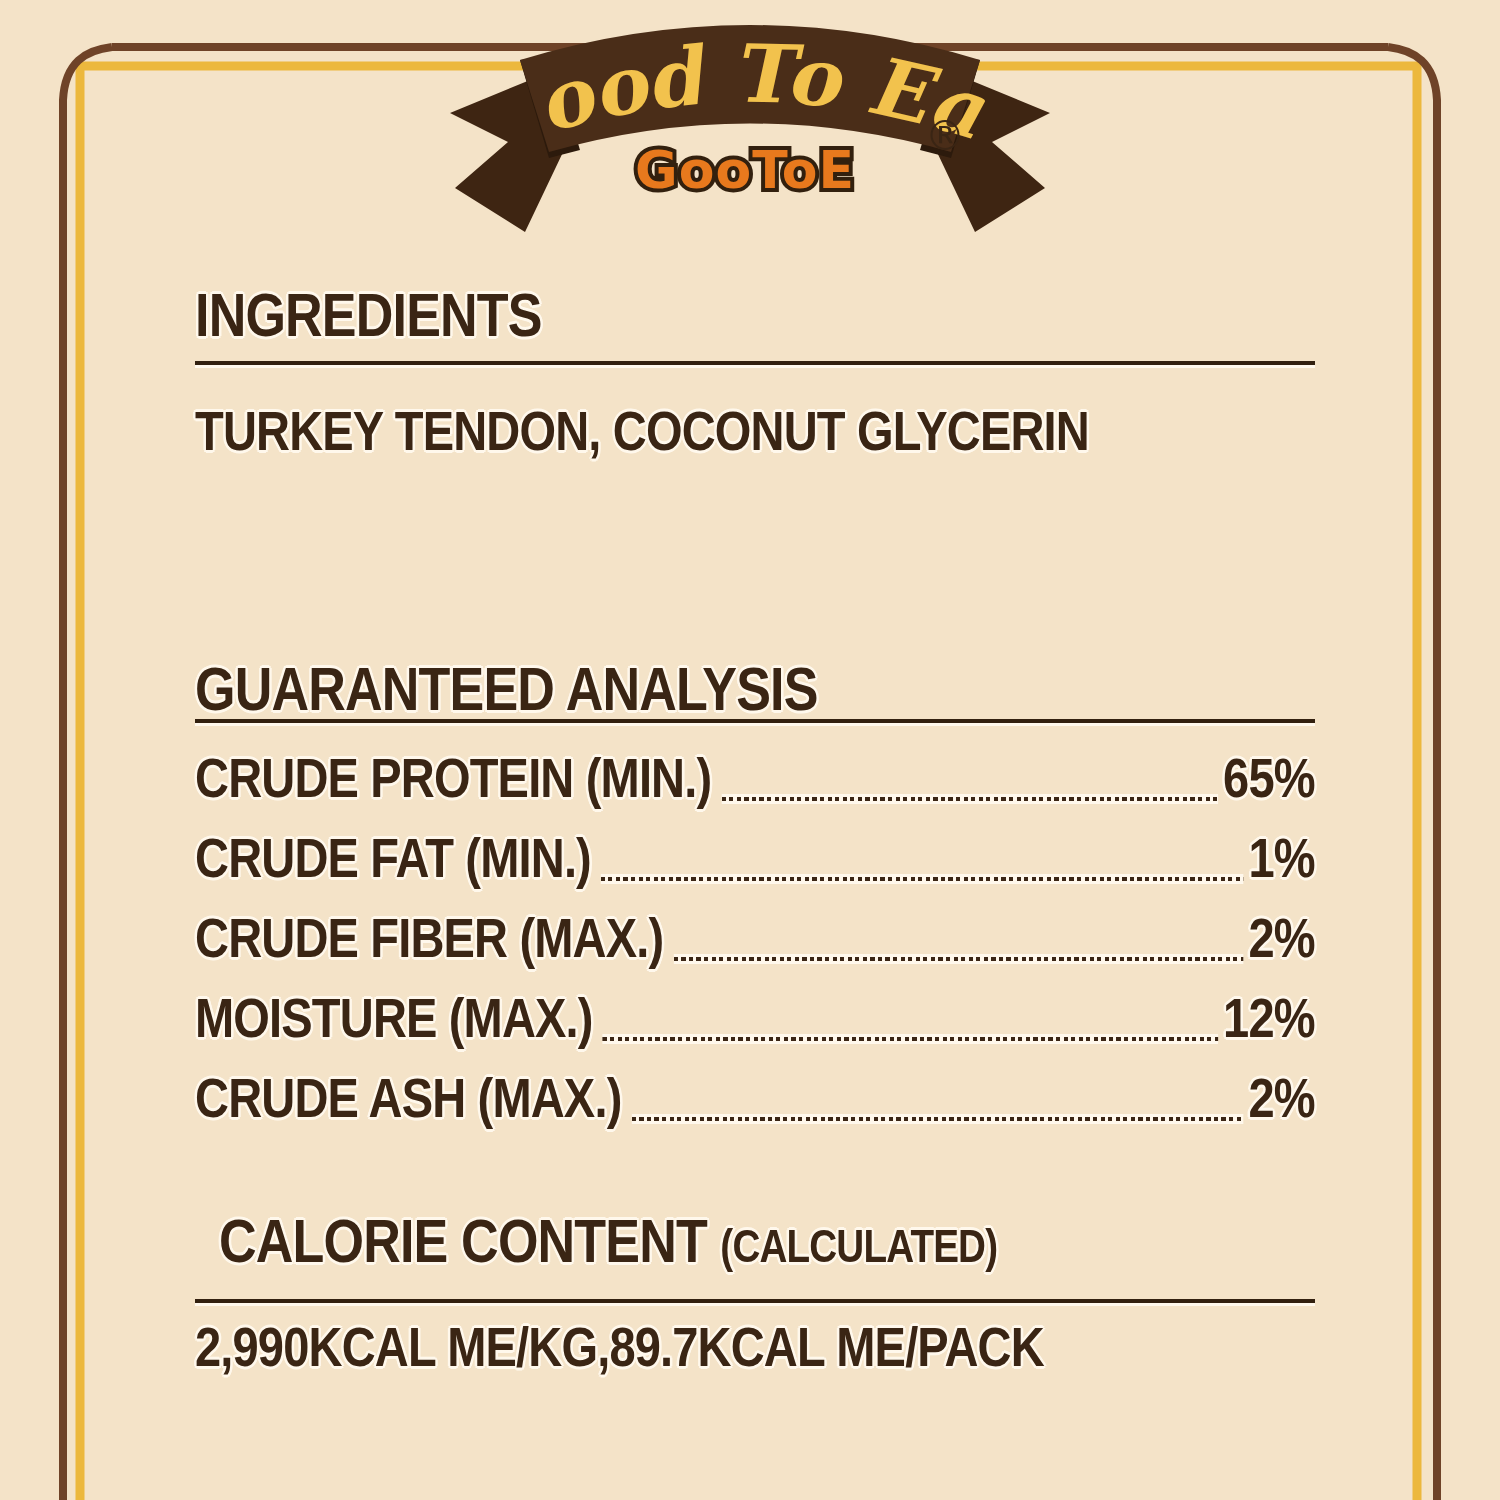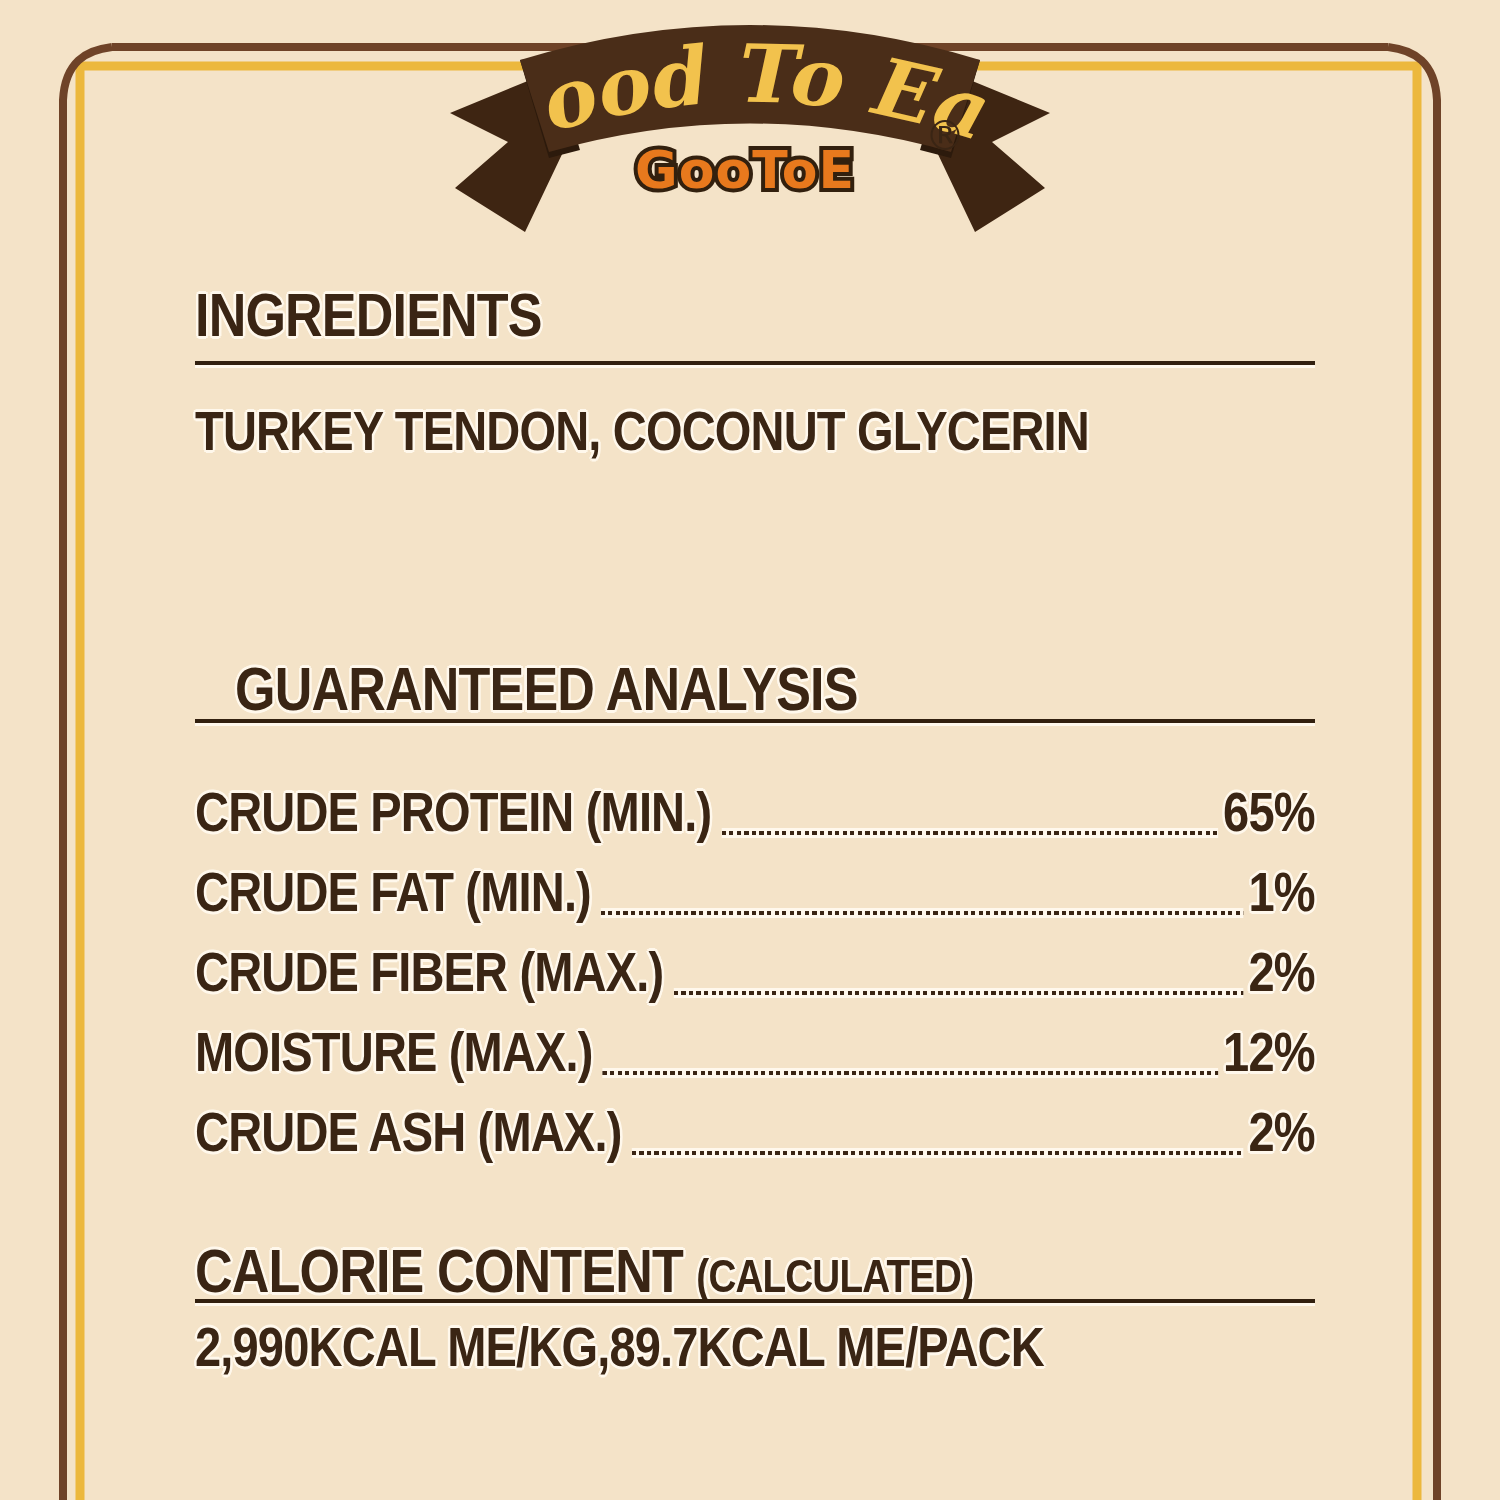--- a/index.html
+++ b/index.html
@@ -73,27 +73,27 @@
     <div class="sec-title outline">INGREDIENTS</div>
   </div>
 </div>
 <div class="blk rule" style="top:361px;"></div>
 <div class="blk" style="top:400px;">
   <div class="cond">
     <div class="body-line outline">TURKEY TENDON, COCONUT GLYCERIN</div>
   </div>
 </div>
 
-<div class="blk" style="top:658px;margin-left:40px;">
+<div class="blk" style="top:658px;">
   <div class="cond">
     <div class="sec-title outline">GUARANTEED ANALYSIS</div>
   </div>
 </div>
 <div class="blk rule" style="top:719px;"></div>
-<div class="blk" style="top:760px;">
+<div class="blk" style="top:726px;">
   <div class="cond">
     <div class="ga-row">
       <span class="ga-label outline">CRUDE PROTEIN (MIN.)</span>
       <span class="leader"></span>
       <span class="ga-value outline">65%</span>
     </div>
     <div class="ga-row">
       <span class="ga-label outline">CRUDE FAT (MIN.)</span>
       <span class="leader"></span>
       <span class="ga-value outline">1%</span>
@@ -109,21 +109,21 @@
       <span class="ga-value outline">12%</span>
     </div>
     <div class="ga-row">
       <span class="ga-label outline">CRUDE ASH (MAX.)</span>
       <span class="leader"></span>
       <span class="ga-value outline">2%</span>
     </div>
   </div>
 </div>
 
-<div class="blk" style="top:1240px;">
+<div class="blk" style="top:1210px;margin-left:24px;">
   <div class="cond">
     <div class="sec-title outline">
       <span>CALORIE CONTENT</span>
       <span class="sec-subtitle">(CALCULATED)</span>
     </div>
   </div>
 </div>
 <div class="blk rule" style="top:1299px;"></div>
 <div class="blk" style="top:1316px;">
   <div class="cond">

